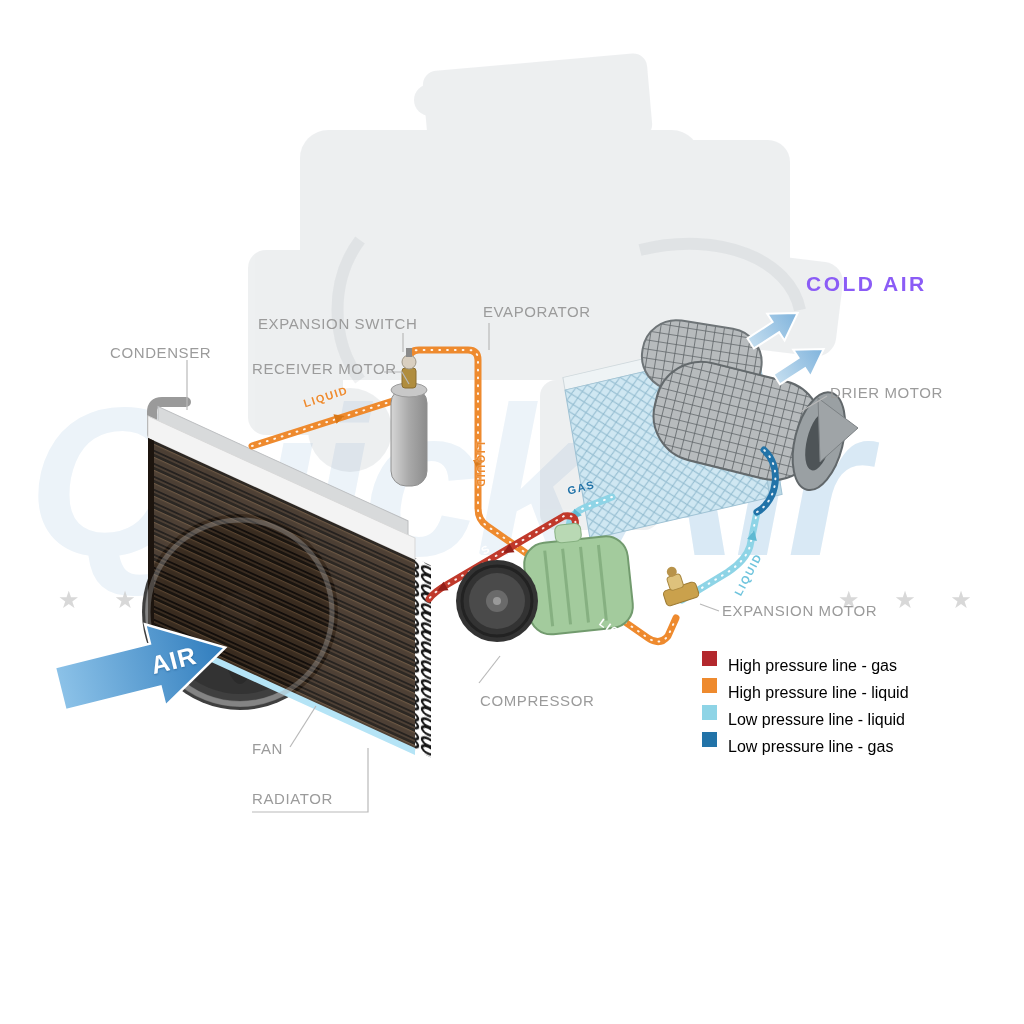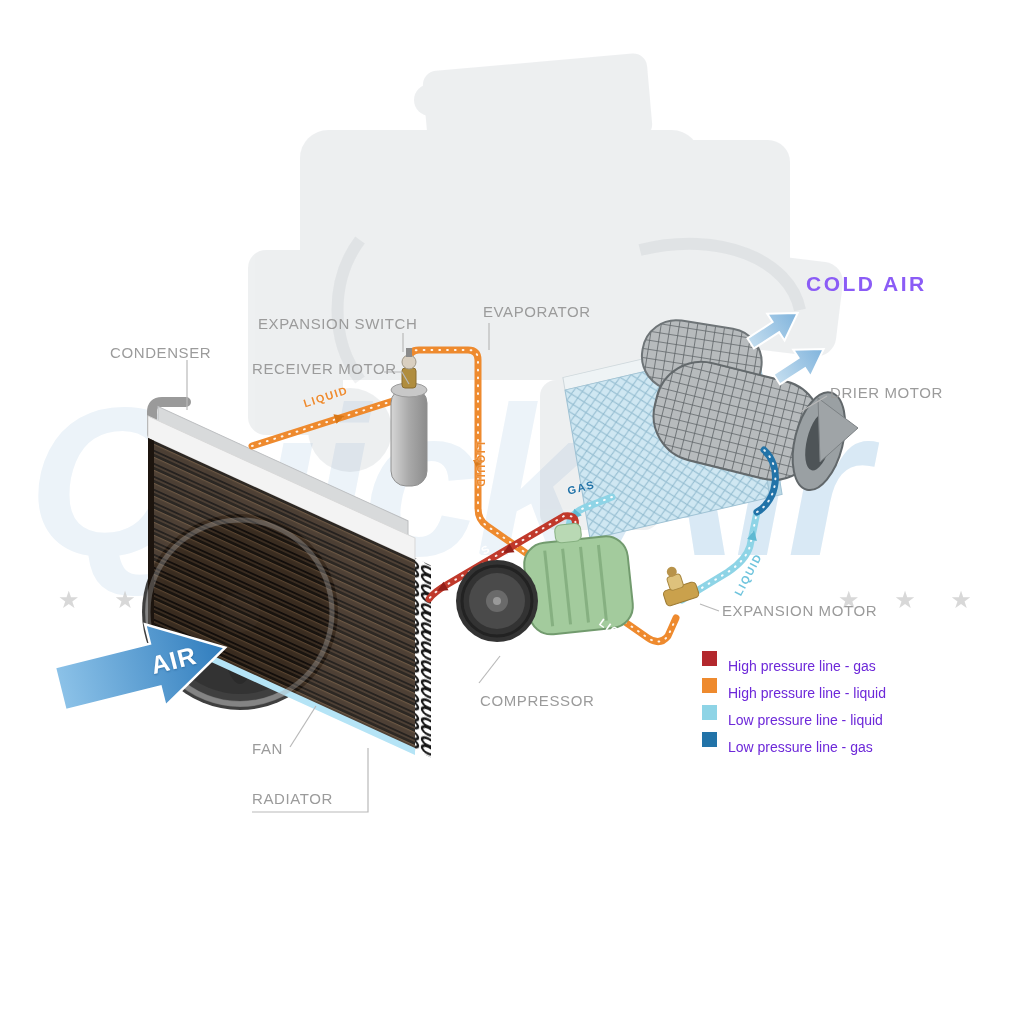--- a/index.html
+++ b/index.html
@@ -22,21 +22,21 @@
             letter-spacing:2.5px;white-space:nowrap;}
   
   .pipe-lbl{position:absolute;z-index:2;font-size:11px;font-weight:bold;letter-spacing:1.5px;
             white-space:nowrap;transform-origin:0 0;text-shadow:0 0 2px rgba(255,255,255,.7);}
   .air-lbl{position:absolute;z-index:2;font-size:25px;font-weight:bold;color:#ffffff;
            letter-spacing:1px;transform-origin:0 0;text-shadow:0 1px 2px rgba(0,60,110,.4);}
   
   .legend{position:absolute;left:702px;top:650px;z-index:2;}
   .legend-row{display:flex;align-items:center;margin-bottom:11px;height:16px;}
   .swatch{display:inline-block;width:15px;height:15px;margin-right:11px;flex:0 0 auto;}
-  .legend-text{font-size:14px;color:#6d28d9;white-space:nowrap;margin-top:15px;}
+  .legend-text{font-size:16px;color:#000000;white-space:nowrap;margin-top:15px;}
 </style>
 </head>
 <body>
 
 <div class="stage">
 
   <div class="watermark"><span class="wm1">Quick</span><span class="wm2">Air</span></div>
   <div class="stars stars-left">★ ★ ★</div>
   <div class="stars stars-right">★ ★ ★</div>
 

